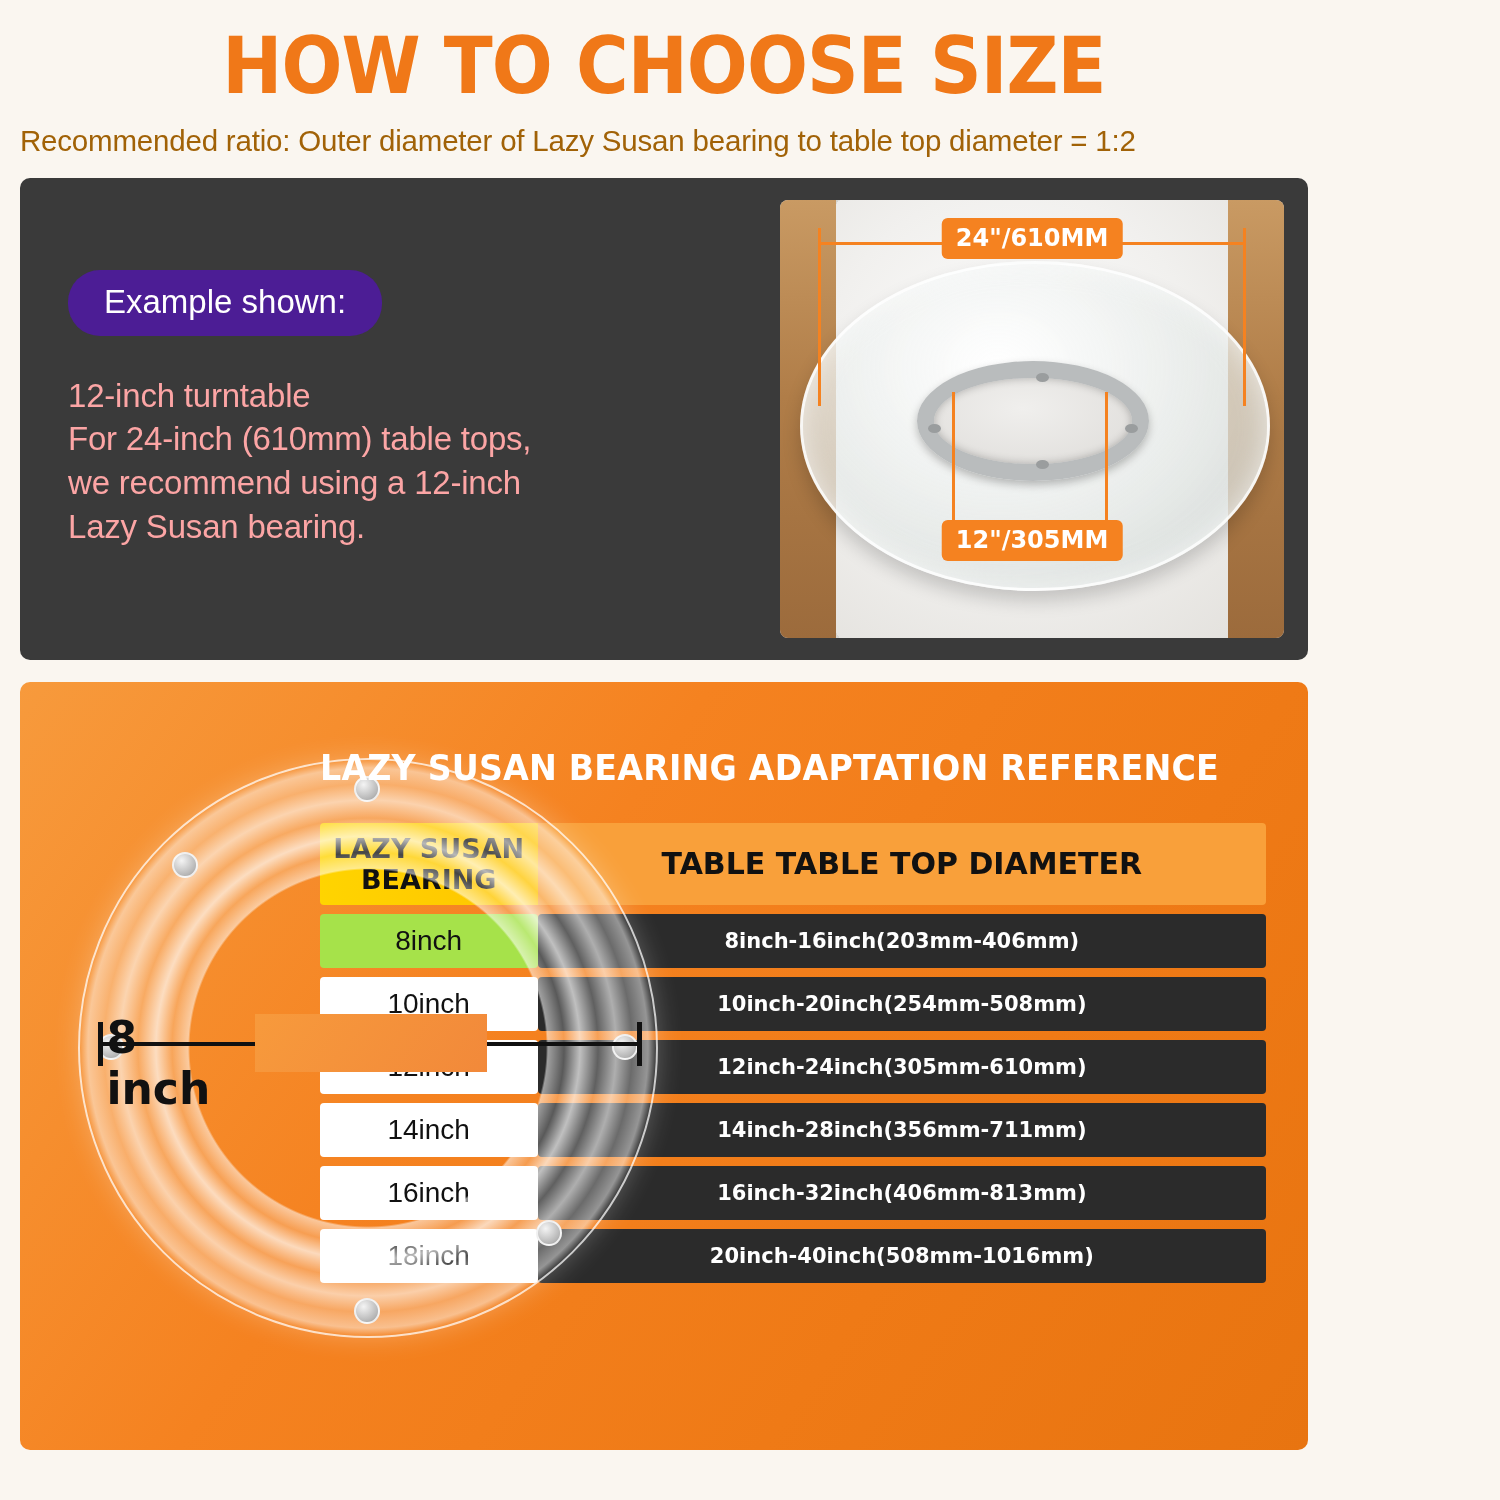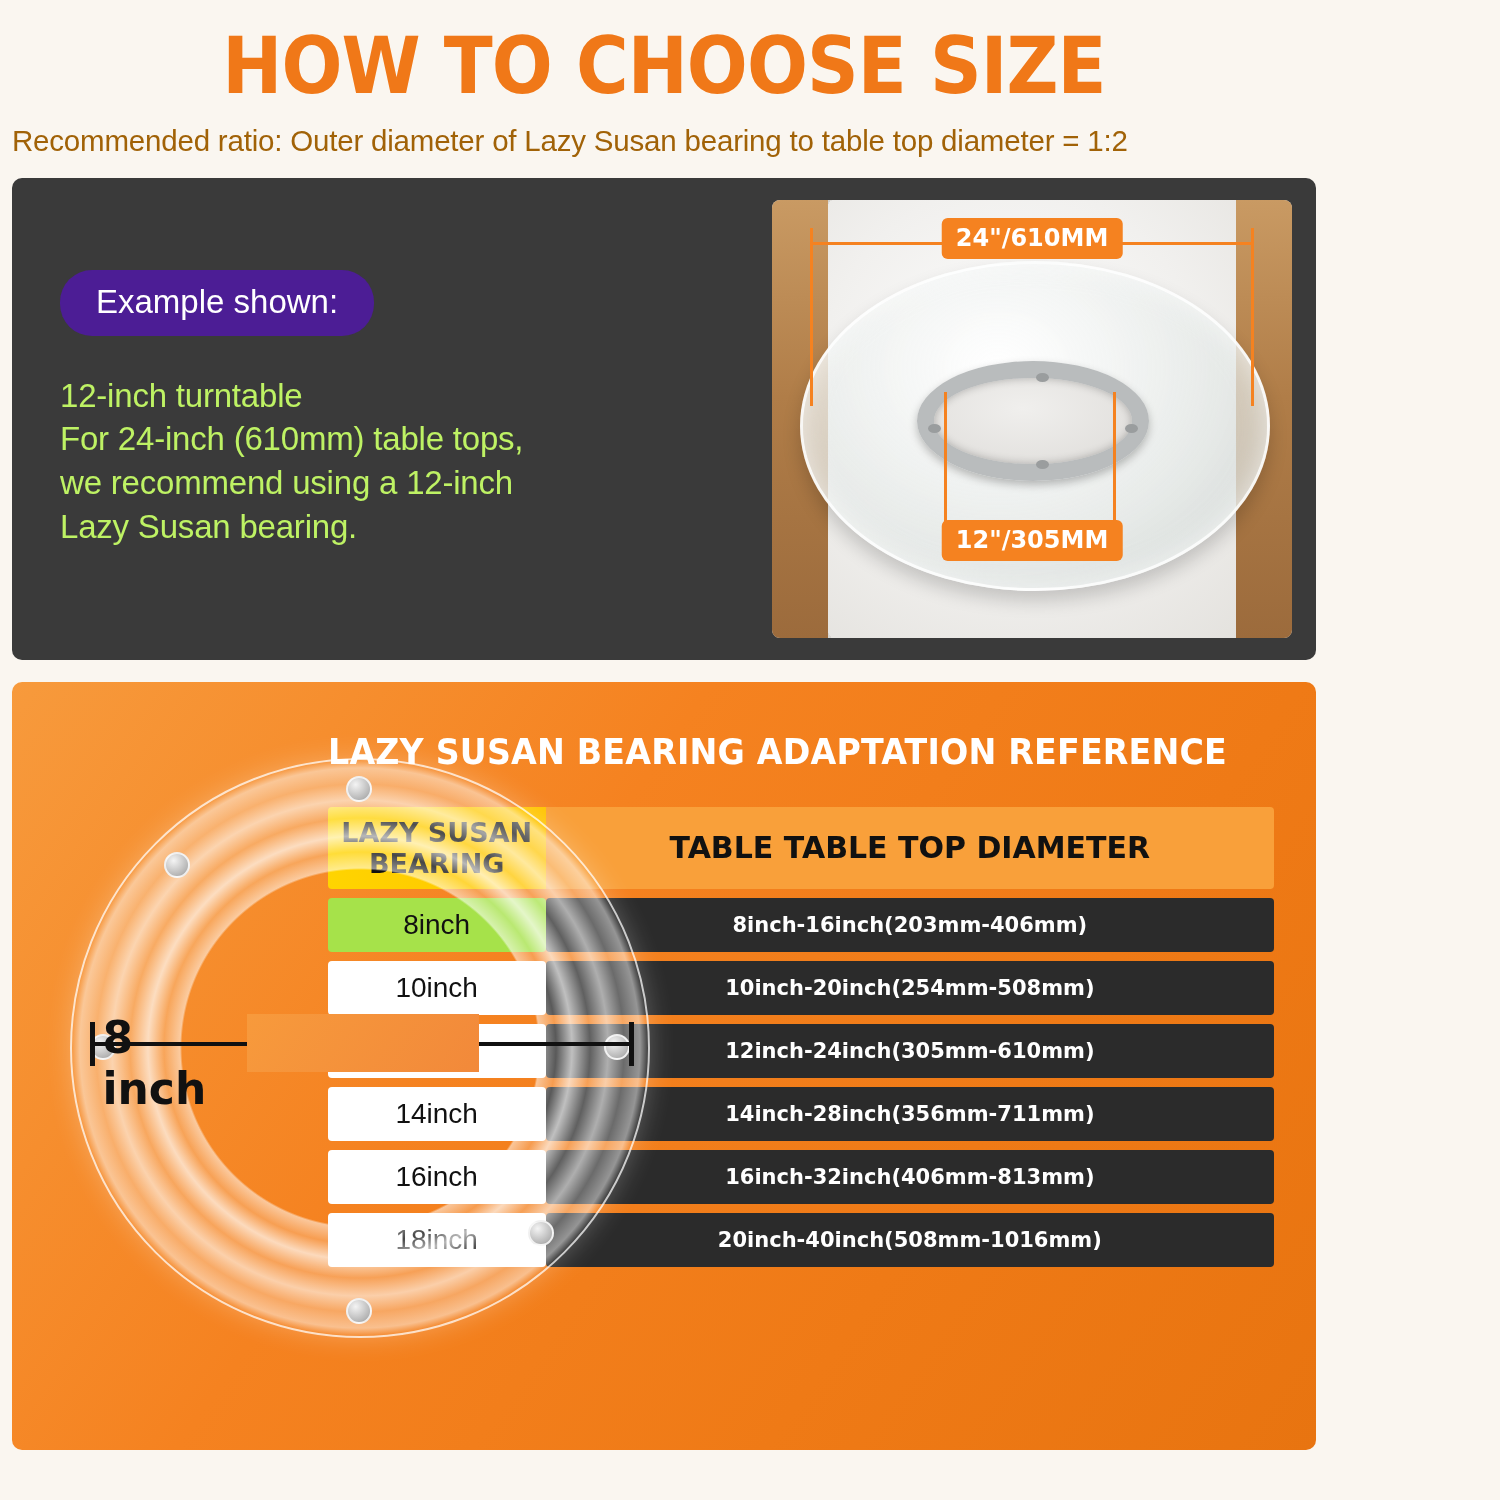--- a/index.html
+++ b/index.html
@@ -2,21 +2,21 @@
 <html><head>
 <meta charset="utf-8">
 <style>
   * { box-sizing: border-box; margin: 0; padding: 0; }
   html, body {
     width: 1500px; height: 1500px;
     background: #faf6f0;
     font-family: "Liberation Sans", sans-serif;
     overflow: hidden;
   }
-  .page { position: relative; width: 1328px; height: 1500px; padding: 0 12px; border-radius: 28px; }
+  .page { position: relative; width: 1328px; height: 1500px; padding: 0 20px; border-radius: 28px; }
 
   
   .title {
     text-align: center;
     color: #f07818;
     font-family: "DejaVu Sans", sans-serif;
     font-weight: 700;
     font-size: 78px;
     letter-spacing: -1px;
     line-height: 1.05;
@@ -50,21 +50,21 @@
     background: #4c1d95;
     color: #fff;
     border-radius: 32px;
     font-size: 33px;
     padding: 13px 36px 15px 36px;
   }
   .example-text {
     margin-top: 38px;
     font-size: 33px;
     line-height: 1.32;
-    color: #bef264;
+    color: #fca5a5;
     letter-spacing: -0.2px;
   }
 
   .dark-right {
     position: relative;
     flex: 1;
     margin: 22px 24px 22px 0;
     border-radius: 8px;
     overflow: hidden;
     background:
@@ -205,20 +205,21 @@
     position: absolute;
     left: 235px; top: 332px;
     width: 232px; height: 58px;
     background: linear-gradient(125deg,#f79a3c,#f2893a);
   }
 
   
   .table-area {
     flex: 1;
     padding: 50px 42px 0 18px;
+    margin-top: 16px;
   }
   .table-title {
     color: #ffffff;
     font-family: "DejaVu Sans", sans-serif;
     font-weight: 700;
     font-size: 35px;
     letter-spacing: 0.2px;
     transform: scaleX(0.95);
     transform-origin: left center;
     white-space: nowrap;

